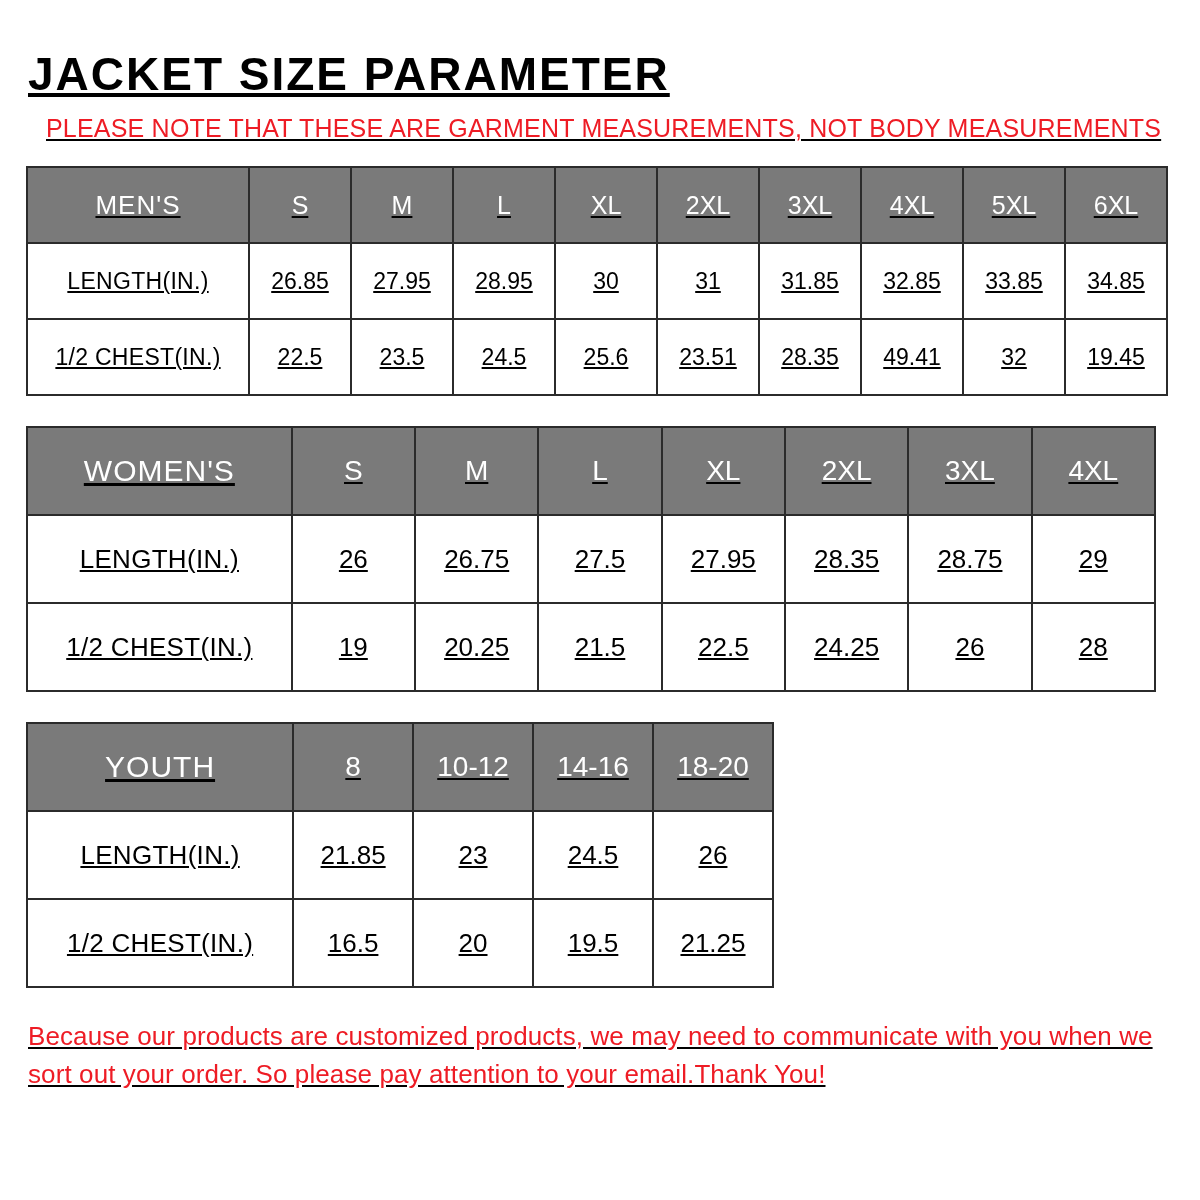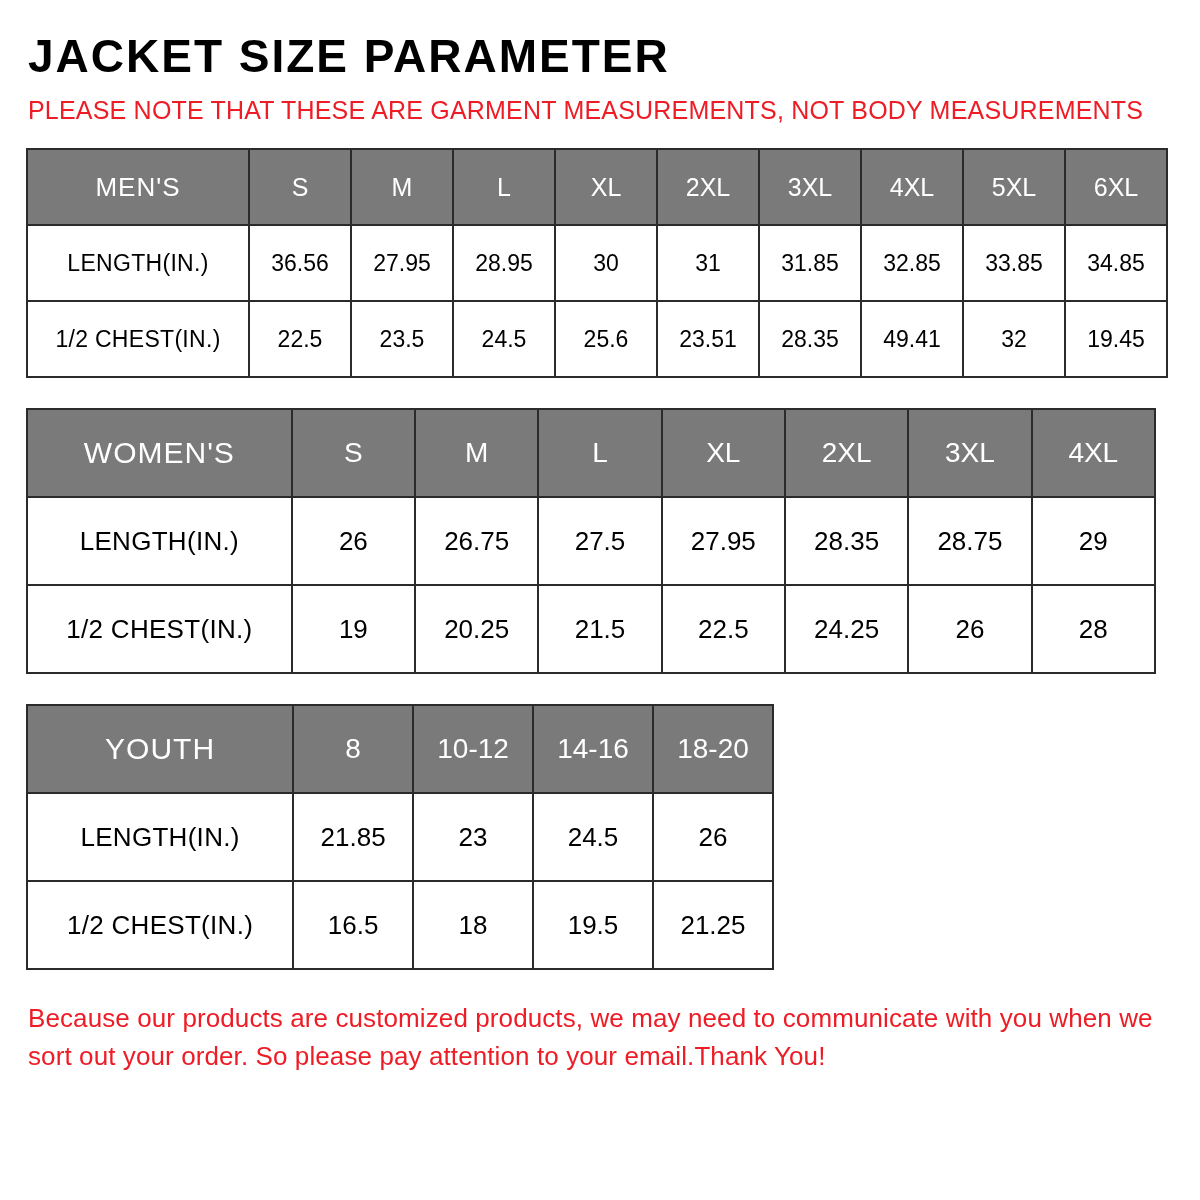--- a/index.html
+++ b/index.html
@@ -11,36 +11,37 @@
     width: 1200px;
     height: 1200px;
     font-family: "Liberation Sans", sans-serif;
     color: #000000;
     overflow: hidden;
   }
   .page {
     width: 1200px;
     height: 1200px;
     box-sizing: border-box;
-    padding: 26px 26px 0 26px;
+    padding: 44px 26px 0 26px;
     position: relative;
+    text-decoration: underline;
   }
   .title {
     font-size: 46px;
     font-weight: bold;
     letter-spacing: 2px;
     line-height: 1.05;
     margin: 6px 0 14px 2px;
     color: #000;
   }
   .note {
     color: #ee1c25;
     font-size: 25px;
     line-height: 1.28;
-    margin: 0 0 22px 2px;
+    margin: 0 0 22px 20px;
     letter-spacing: 0.2px;
   }
   table.size-table {
     border-collapse: collapse;
     table-layout: fixed;
     margin-bottom: 30px;
     border: 2px solid #2b2b2b;
   }
   table.size-table td {
     border: 2px solid #2b2b2b;
@@ -130,21 +131,21 @@
         <td>L</td>
         <td>XL</td>
         <td>2XL</td>
         <td>3XL</td>
         <td>4XL</td>
         <td>5XL</td>
         <td>6XL</td>
       </tr>
       <tr>
         <td class="label">LENGTH(IN.)</td>
-        <td>36.56</td>
+        <td>26.85</td>
         <td>27.95</td>
         <td>28.95</td>
         <td>30</td>
         <td>31</td>
         <td>31.85</td>
         <td>32.85</td>
         <td>33.85</td>
         <td>34.85</td>
       </tr>
       <tr>
@@ -226,21 +227,21 @@
       <tr>
         <td class="label">LENGTH(IN.)</td>
         <td>21.85</td>
         <td>23</td>
         <td>24.5</td>
         <td>26</td>
       </tr>
       <tr>
         <td class="label">1/2 CHEST(IN.)</td>
         <td>16.5</td>
-        <td>18</td>
+        <td>20</td>
         <td>19.5</td>
         <td>21.25</td>
       </tr>
     </tbody>
   </table>
 
   <div class="footer-red">Because our products are customized products, we may need to communicate with you when we sort out your order. So please pay attention to your email.Thank You!</div>
 
 </div>
 

